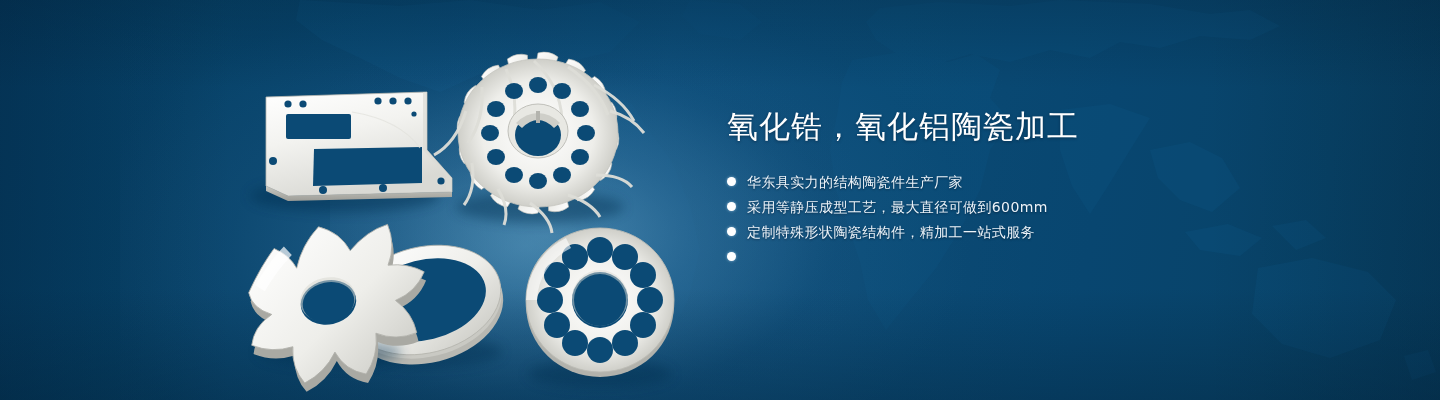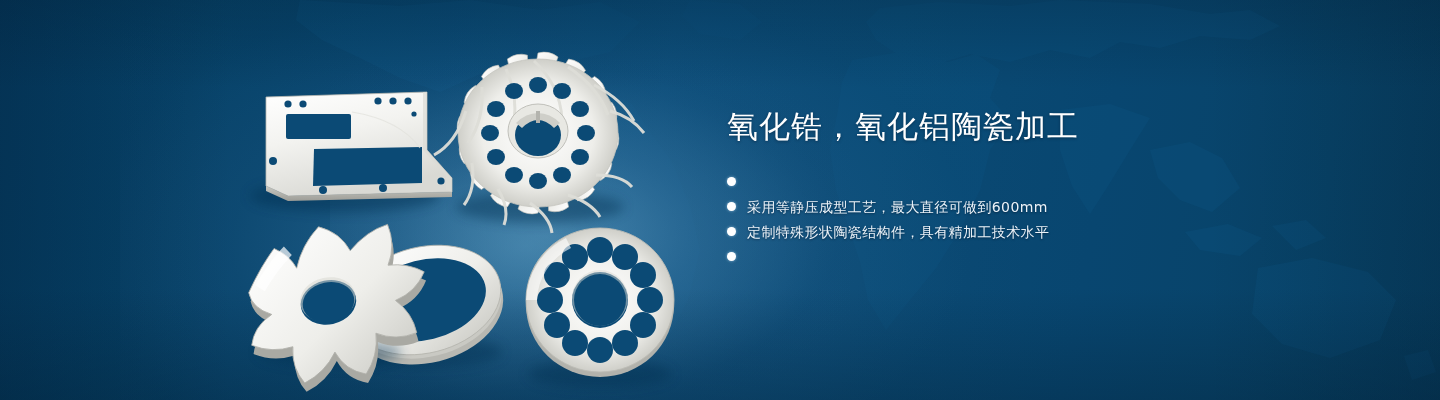--- a/index.html
+++ b/index.html
@@ -388,28 +388,29 @@
       </g>
     </svg>
   </div>
 
   <div class="text-col">
     <div class="headline">氧化锆，氧化铝陶瓷加工</div>
 
     <ul class="bullets">
       <li class="bullet">
         <span class="bullet-dot"></span>
+        <span class="bullet-text">华东具实力的结构陶瓷件生产厂家</span>
       </li>
       <li class="bullet">
         <span class="bullet-dot"></span>
         <span class="bullet-text">采用等静压成型工艺，最大直径可做到600mm</span>
       </li>
       <li class="bullet">
         <span class="bullet-dot"></span>
-        <span class="bullet-text">定制特殊形状陶瓷结构件，具有精加工技术水平</span>
+        <span class="bullet-text">定制特殊形状陶瓷结构件，精加工一站式服务</span>
       </li>
       <li class="bullet">
         <span class="bullet-dot"></span>
       </li>
     </ul>
   </div>
 
 </div>
 
 </body></html>

